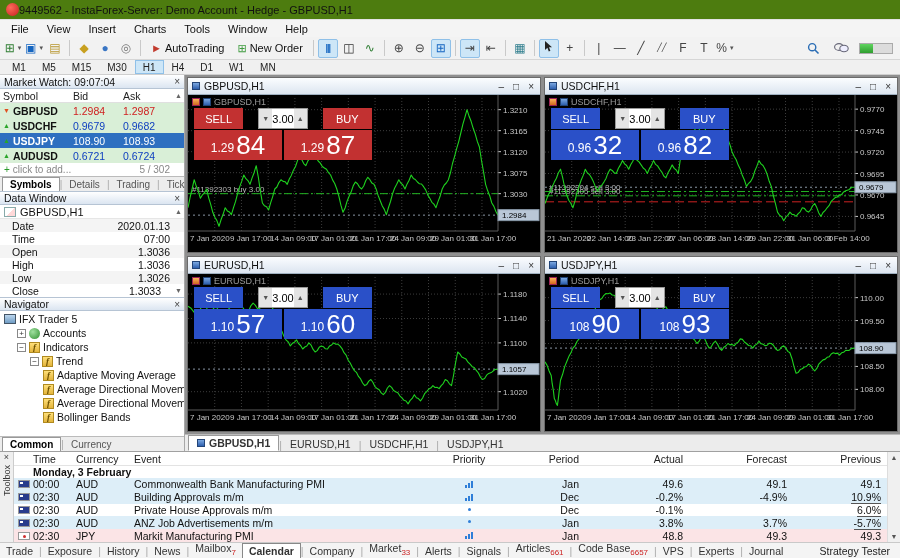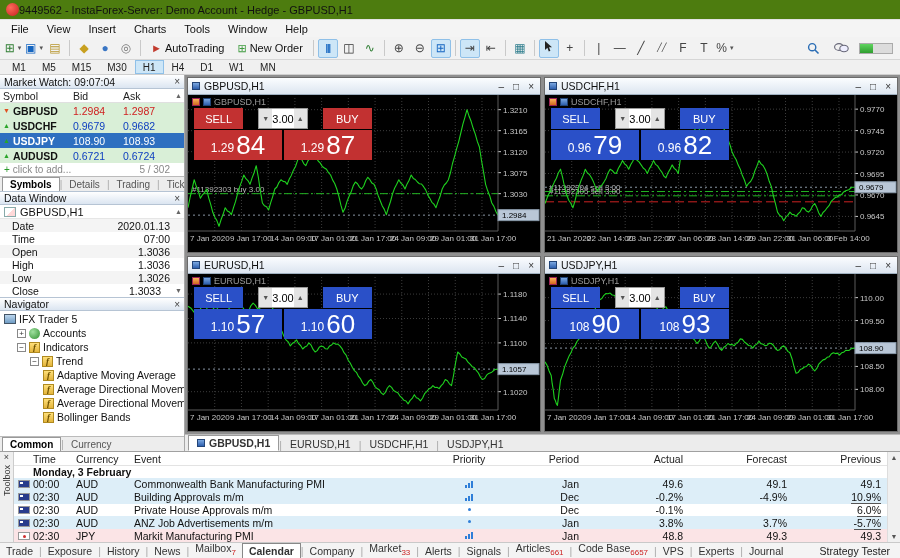--- a/index.html
+++ b/index.html
@@ -536,21 +536,21 @@
                   <div class="vol">
                     <span class="varr">▼</span>
                     <span class="vval">3.00</span>
                     <span class="varr">▲</span>
                   </div>
                   <div class="tbtn">BUY</div>
                 </div>
                 <div class="prow">
                   <div class="pbox">
                     <span class="psm">0.96</span>
-                    <span class="pbig">79</span>
+                    <span class="pbig">32</span>
                   </div>
                   <div class="pbox">
                     <span class="psm">0.96</span>
                     <span class="pbig">82</span>
                   </div>
                 </div>
               </div>
               <svg width="352" height="149">
                 <line x1="26.724137931034484" y1="3" x2="26.724137931034484" y2="136" stroke="#3c3c3c" stroke-dasharray="1 2" stroke-width="1"></line>
                 <line x1="53.44827586206897" y1="3" x2="53.44827586206897" y2="136" stroke="#3c3c3c" stroke-dasharray="1 2" stroke-width="1"></line>

